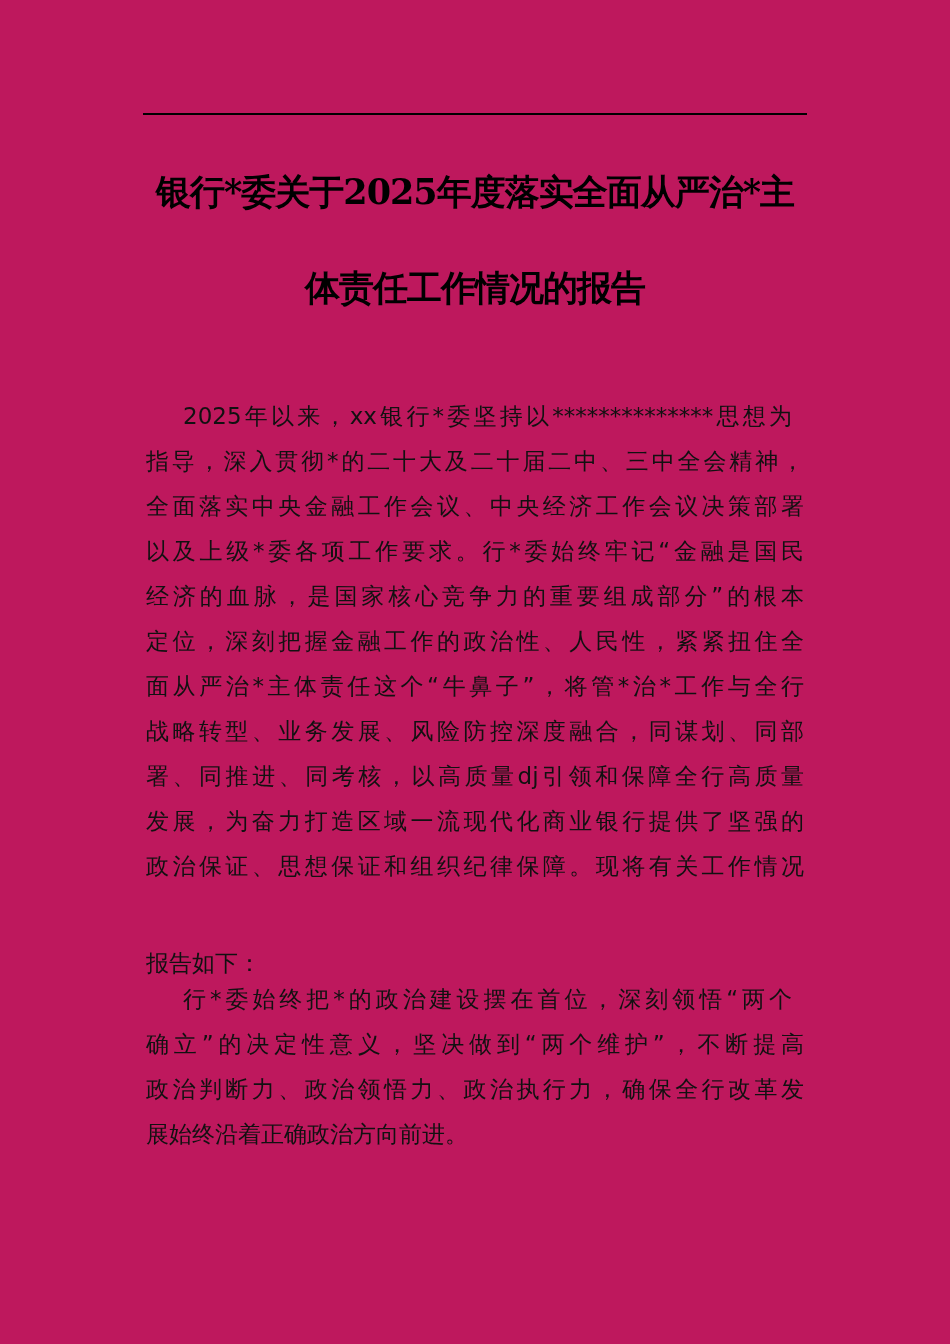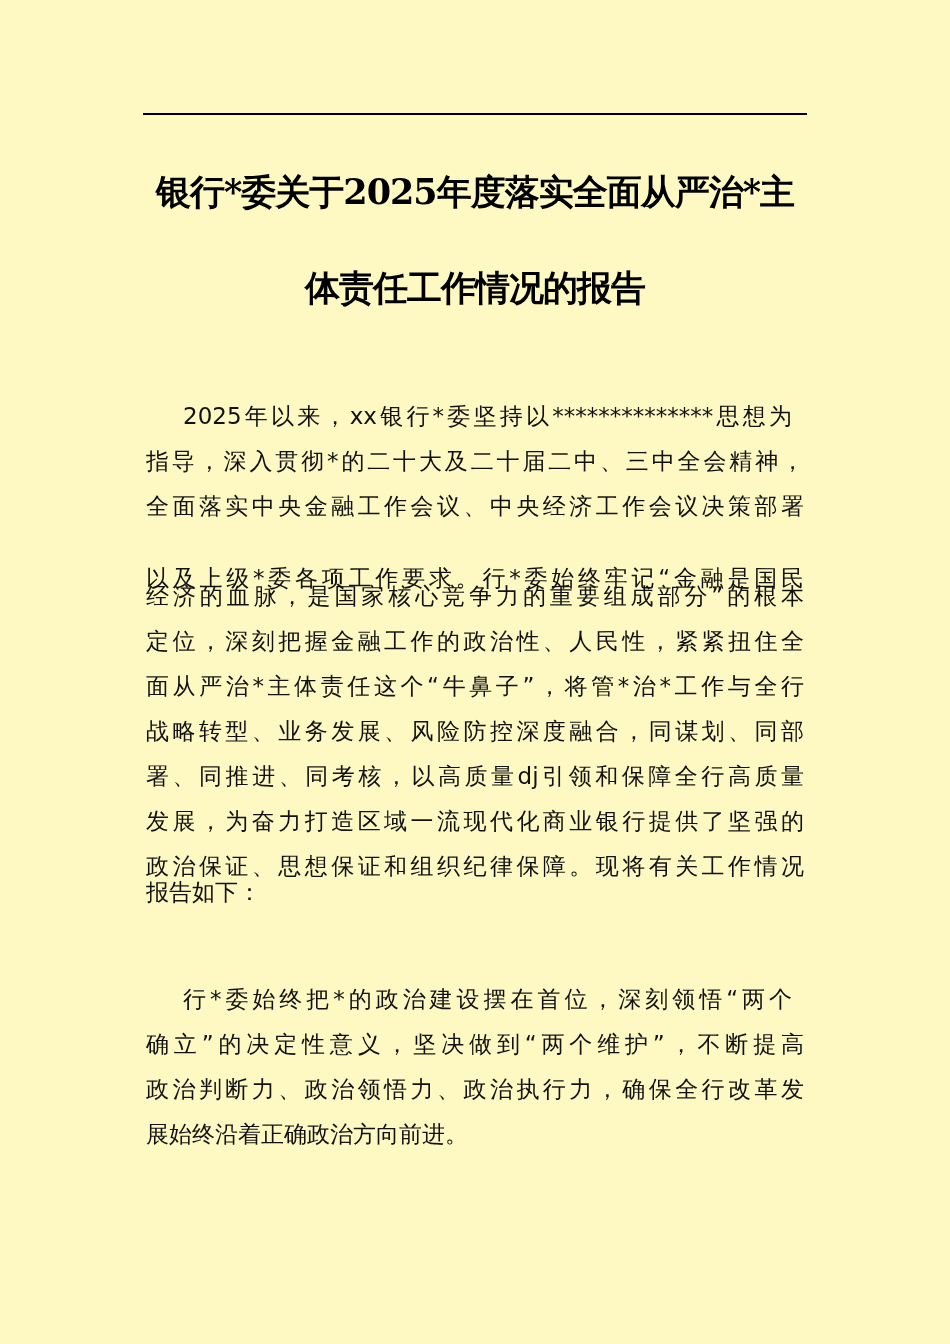--- a/index.html
+++ b/index.html
@@ -12,21 +12,21 @@
       height: 1344px;
       position: relative;
       overflow: hidden;
       font-family: "DejaVu Serif", "Liberation Serif", serif;
       color: #000000;
     }
     .page {
       position: absolute;
       left: 0; top: 0;
       width: 950px; height: 1344px;
-      background: #fef9c3;
+      background: #be185d;
     }
     .top-rule {
       position: absolute;
       left: 143px;
       top: 113px;
       width: 664px;
       height: 0;
       border-top: 2px solid #000000;
     }
     .title {
@@ -74,29 +74,29 @@
 
 <div class="page">
   <div class="top-rule"></div>
 
   <div class="title l1">银行*委关于2025年度落实全面从严治*主</div>
   <div class="title l2">体责任工作情况的报告</div>
 
   <div class="line indent" style="top:401px">2025年以来，xx银行*委坚持以**************思想为</div>
   <div class="line" style="top:446px">指导，深入贯彻*的二十大及二十届二中、三中全会精神，</div>
   <div class="line" style="top:491px">全面落实中央金融工作会议、中央经济工作会议决策部署</div>
-  <div class="line" style="top:563px">以及上级*委各项工作要求。行*委始终牢记“金融是国民</div>
+  <div class="line" style="top:536px">以及上级*委各项工作要求。行*委始终牢记“金融是国民</div>
   <div class="line" style="top:626px">定位，深刻把握金融工作的政治性、人民性，紧紧扭住全</div>
   <div class="line" style="top:581px">经济的血脉，是国家核心竞争力的重要组成部分”的根本</div>
   <div class="line" style="top:671px">面从严治*主体责任这个“牛鼻子”，将管*治*工作与全行</div>
   <div class="line" style="top:716px">战略转型、业务发展、风险防控深度融合，同谋划、同部</div>
   <div class="line" style="top:761px">署、同推进、同考核，以高质量dj引领和保障全行高质量</div>
   <div class="line" style="top:806px">发展，为奋力打造区域一流现代化商业银行提供了坚强的</div>
   <div class="line" style="top:851px">政治保证、思想保证和组织纪律保障。现将有关工作情况</div>
-  <div class="line last" style="top:877px">报告如下：</div>
+  <div class="line last" style="top:948px">报告如下：</div>
 
 
   <div class="line indent" style="top:984px">行*委始终把*的政治建设摆在首位，深刻领悟“两个</div>
   <div class="line" style="top:1029px">确立”的决定性意义，坚决做到“两个维护”，不断提高</div>
   <div class="line" style="top:1074px">政治判断力、政治领悟力、政治执行力，确保全行改革发</div>
   <div class="line last" style="top:1119px">展始终沿着正确政治方向前进。</div>
 
 </div>
 
 </body></html>

